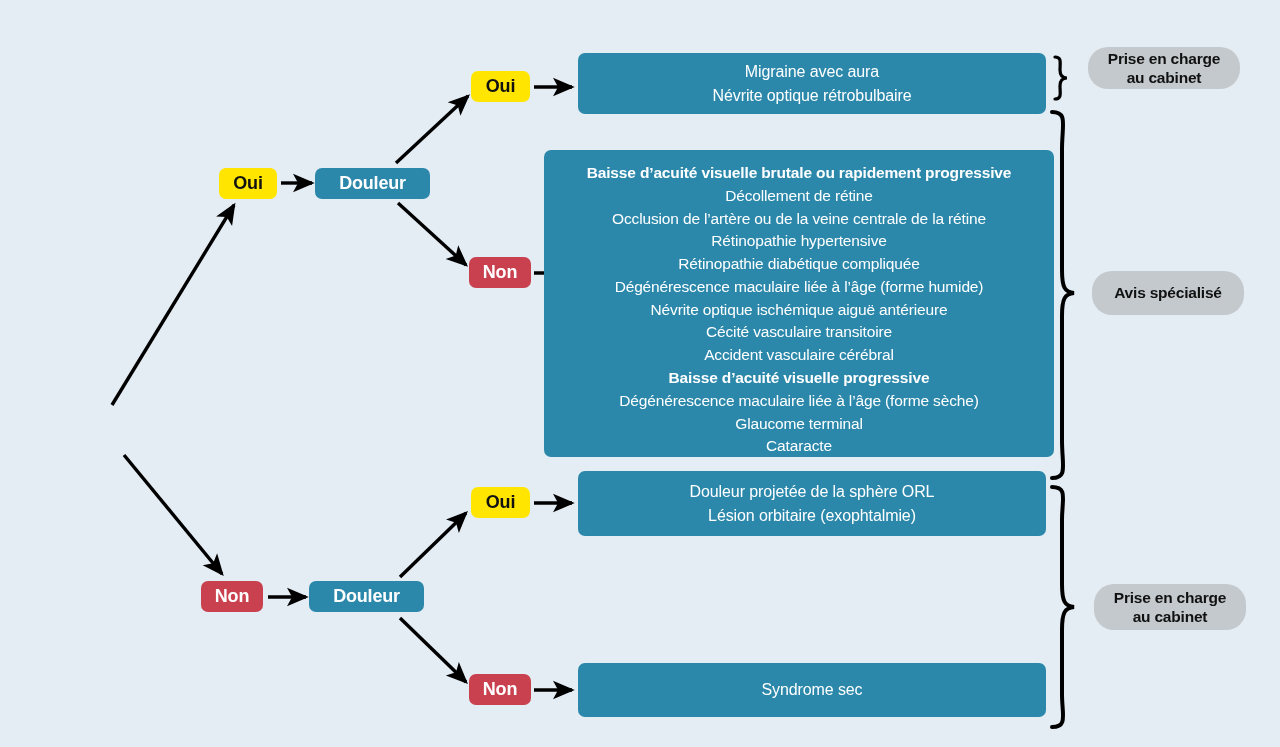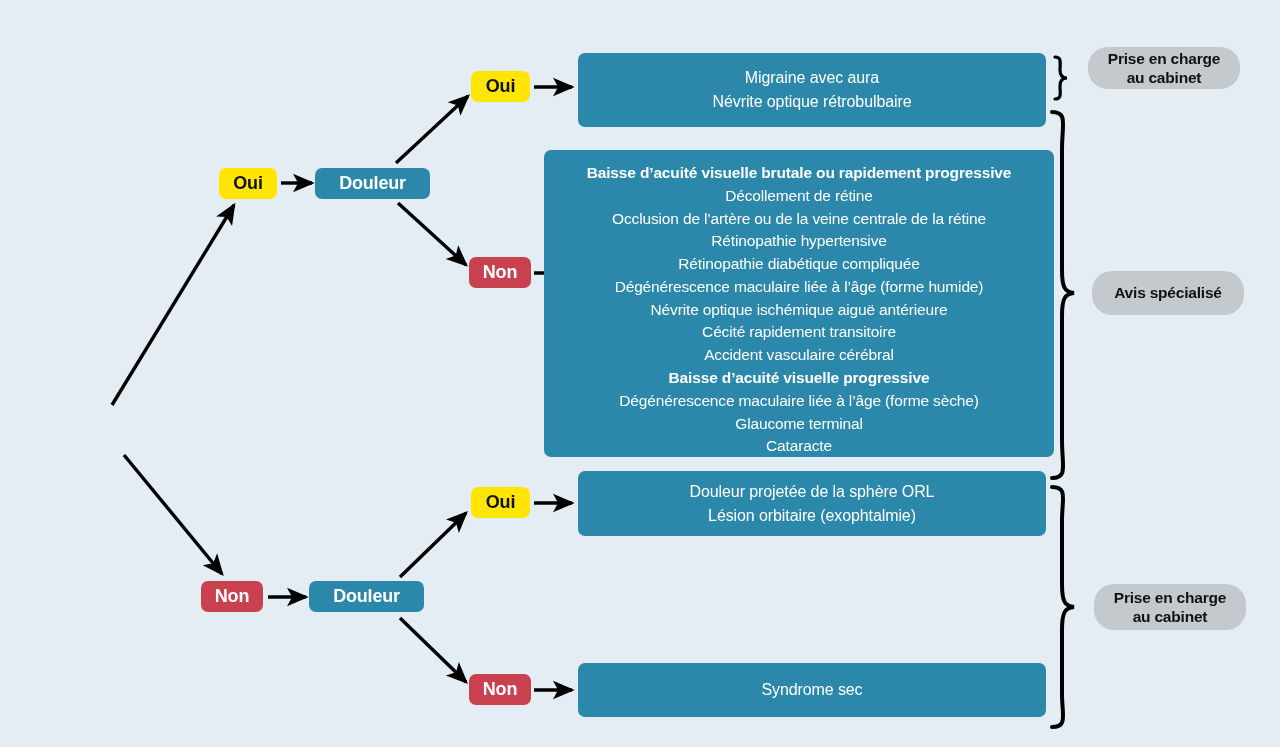--- a/index.html
+++ b/index.html
@@ -171,34 +171,34 @@
   </div>
 
   <div class="node node-yellow badge" style="left:471px; top:71px; width:59px; height:31px;">
     <span>Oui</span>
   </div>
 
   <div class="node node-red badge" style="left:469px; top:257px; width:62px; height:31px;">
     <span>Non</span>
   </div>
 
-  <div class="node node-teal outcome-node" style="left:578px; top:53px; width:468px; height:74px;">
+  <div class="node node-teal outcome-node" style="left:578px; top:53px; width:468px; height:61px;">
     <span class="line">Migraine avec aura</span>
     <span class="line">Névrite optique rétrobulbaire</span>
   </div>
 
   <div class="node node-teal list-node" style="left:544px; top:150px; width:510px; height:307px;">
     <span class="line heading">Baisse d’acuité visuelle brutale ou rapidement progressive</span>
     <span class="line">Décollement de rétine</span>
     <span class="line">Occlusion de l’artère ou de la veine centrale de la rétine</span>
     <span class="line">Rétinopathie hypertensive</span>
     <span class="line">Rétinopathie diabétique compliquée</span>
     <span class="line">Dégénérescence maculaire liée à l’âge (forme humide)</span>
     <span class="line">Névrite optique ischémique aiguë antérieure</span>
-    <span class="line">Cécité rapidement transitoire</span>
+    <span class="line">Cécité vasculaire transitoire</span>
     <span class="line">Accident vasculaire cérébral</span>
     <span class="spacer"></span>
     <span class="line heading">Baisse d’acuité visuelle progressive</span>
     <span class="line">Dégénérescence maculaire liée à l’âge (forme sèche)</span>
     <span class="line">Glaucome terminal</span>
     <span class="line">Cataracte</span>
   </div>
 
   <div class="node node-red badge" style="left:201px; top:581px; width:62px; height:31px;">
     <span>Non</span>

